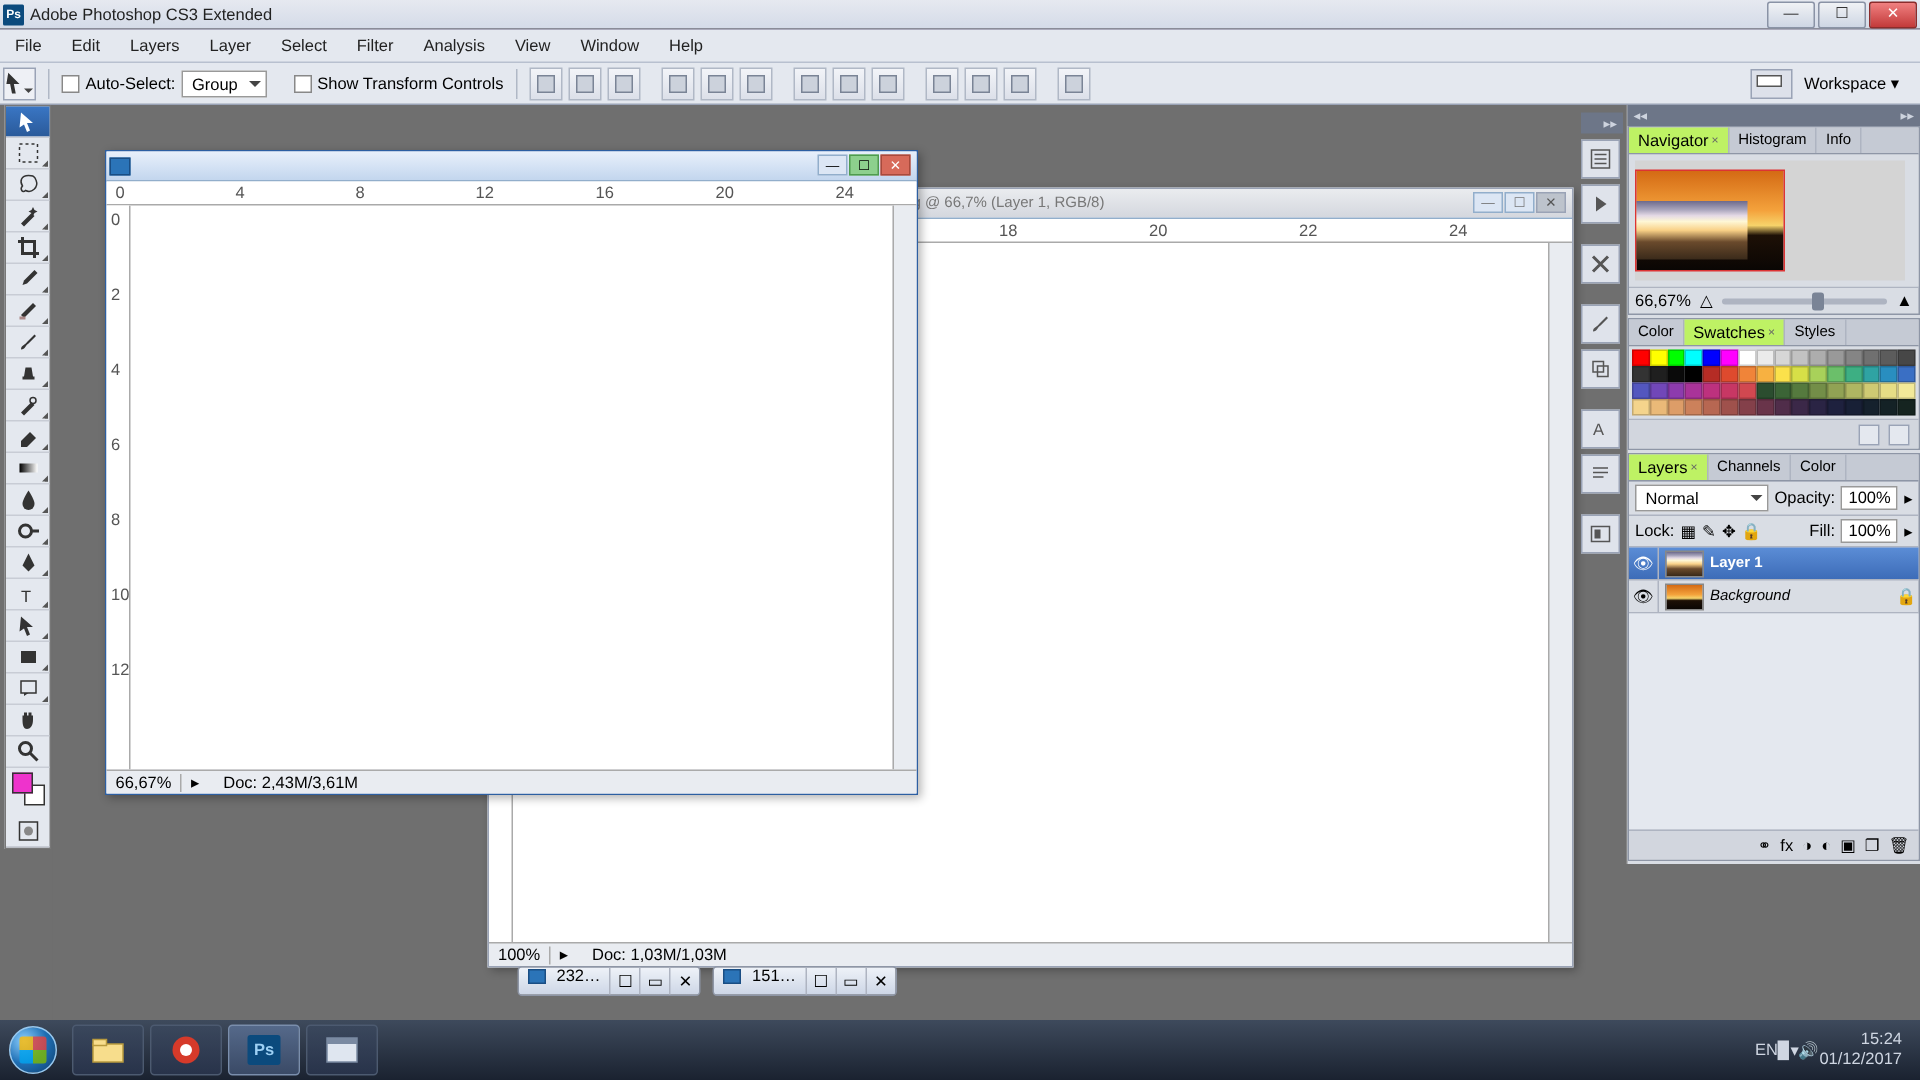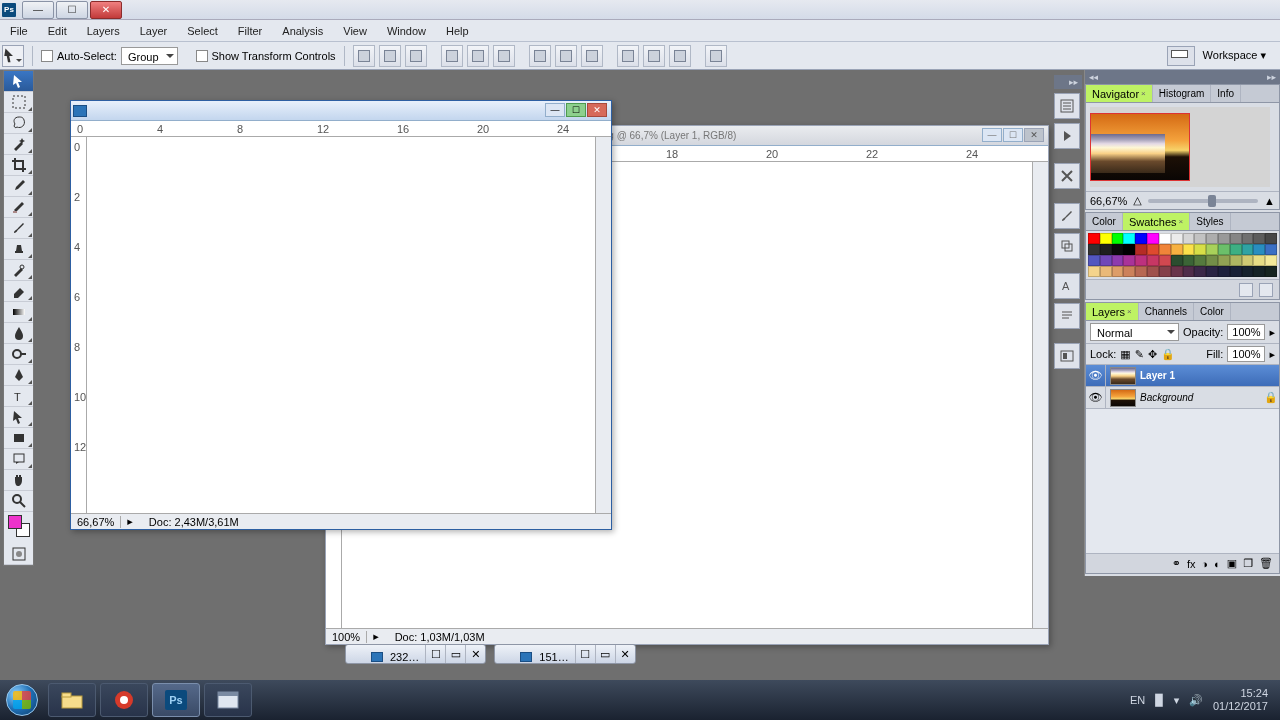--- a/index.html
+++ b/index.html
@@ -107,42 +107,43 @@
 .layer .name { flex: 1; font-size: 10px; font-style: italic; }
 .layer.sel .name { font-style: normal; font-weight: bold; }
 .layer .lockico { width: 16px; text-align: center; }
 .panel-footer { height: 20px; background: #d2d6de; border-top: 1px solid #aeb4c1; display:flex; align-items:center; justify-content:flex-end; gap:6px; padding:0 6px; }
 .pf-ico { width: 14px; height: 14px; background:#e4e8ef; border:1px solid #9aa3b6; }
 .panel-dock-top { height: 14px; background: #6d7688; display:flex; align-items:center; }
 .panel-dock-top .arrows { margin-left:auto; color:#cdd3de; font-size:9px; padding-right:4px;}
 
 
 .mdi-tabs { position: absolute; bottom: 16px; left: 310px; display: flex; gap: 8px; }
-.mdi-tab { display: flex; align-items: flex-end; background: linear-gradient(#eef2f8,#cdd6e6); border: 1px solid #8e96a6; border-radius: 3px; height: 20px; padding-left: 19px; }
+.mdi-tab { display: flex; align-items: flex-start; background: linear-gradient(#eef2f8,#cdd6e6); border: 1px solid #8e96a6; border-radius: 3px; height: 20px; }
 .mdi-tab .lbl { padding: 0 6px; font-size: 10px; display:flex; align-items:center; gap:3px;}
 .mdi-tab .b { width: 20px; height: 18px; border-left: 1px solid #aeb4c1; display:flex; align-items:center; justify-content:center; }
 
 
 .taskbar { position: absolute; left: 0; right: 0; bottom: 0; height: 40px; background: linear-gradient(#3e4a5c,#1a2230); display: flex; align-items: center; }
 .startbtn { width: 44px; height: 36px; display:flex; align-items:center; justify-content:center; }
 .orb { width: 32px; height: 32px; border-radius: 50%; background: radial-gradient(circle at 30% 30%, #8cd0ff, #1f6fb5 50%, #0d3d6a); border: 1px solid #98c8ee; position:relative;}
 .orb:before { content:""; position:absolute; inset:6px; background: conic-gradient(#e8413c 0 25%, #7fba00 25% 50%, #00a4ef 50% 75%, #ffb900 75% 100%); opacity:.8; border-radius:2px;}
 .tbtn { width: 48px; height: 34px; border: 1px solid #4c5a70; border-radius: 3px; margin-left: 4px; display:flex; align-items:center; justify-content:center; background: linear-gradient(#3a475c,#28334a);}
 .tbtn.active { background: linear-gradient(#55698a,#3a4a66); border-color:#7a8eac;}
-.tray { margin-left: auto; display: flex; align-items: center; gap: 10px; padding: 0 12px; color: #cfd6e2; font-size: 10px; }
+.tray { margin-left: auto; display: flex; align-items: center; padding: 0 12px; color: #cfd6e2; font-size: 10px; }
 .tray .time { text-align: right; line-height: 1.2; }
 
 .layers-empty { height: 144px; background:#e4e8ef; }
 
 </style>
 </head>
 <body>
 
 <div class="titlebar">
   <div class="ps-icon">Ps</div>
+  <div class="title-caption">Adobe Photoshop CS3 Extended</div>
   <div class="winbtns">
     <div class="winbtn">—</div>
     <div class="winbtn">☐</div>
     <div class="winbtn close">✕</div>
   </div>
 </div>
 
 <div class="menubar">
   <span>File</span>
   <span>Edit</span>

